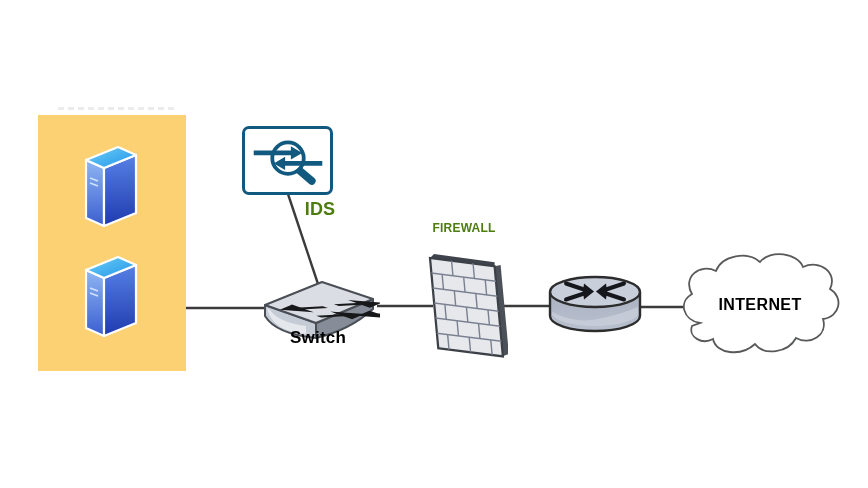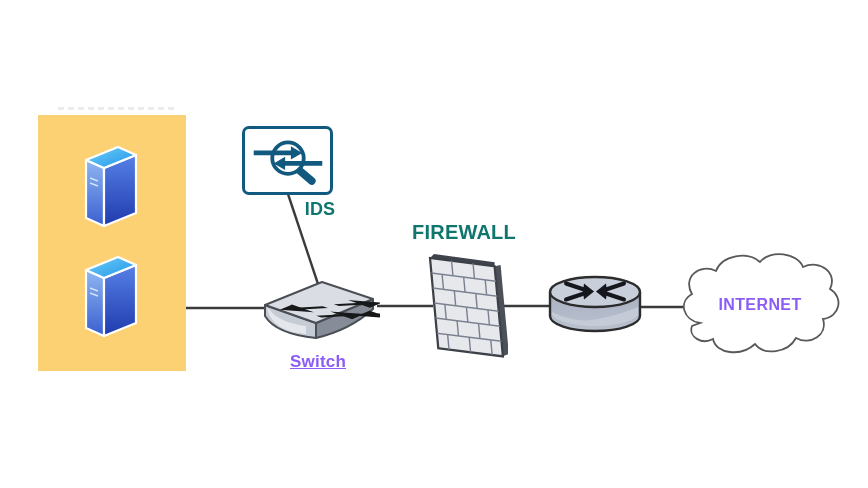--- a/index.html
+++ b/index.html
@@ -2,43 +2,43 @@
 <html><head>
 <meta charset="utf-8">
 <style>
   html,body{margin:0;padding:0;background:#ffffff;}
   #canvas{
     position:relative;width:868px;height:488px;background:#ffffff;
     overflow:hidden;font-family:"Liberation Sans",sans-serif;
   }
   .abs{position:absolute;}
   .node-label{
-    position:absolute;z-index:3;font-weight:bold;font-size:17px;color:#8b5cf6;
+    position:absolute;z-index:3;font-weight:bold;font-size:17px;color:#000000;
     text-align:center;letter-spacing:.2px;
   }
-  .alert-label{color:#0f766e;}
+  .alert-label{color:#4d7c0f;}
   #lan-zone{left:38px;top:115px;width:148px;height:256px;background:#fbd173;z-index:0;}
   #clipped-fragment{
     left:58px;top:107px;width:118px;height:3px;z-index:0;opacity:.55;
     background:repeating-linear-gradient(90deg,#dcdcdc 0 6px,transparent 6px 10px);
   }
   #edges-layer{left:0;top:0;width:868px;height:488px;z-index:1;}
   .node{z-index:2;}
   #server-1{left:81px;top:137px;width:60px;height:96px;}
   #server-2{left:81px;top:247px;width:60px;height:96px;}
   #ids-box{
     left:242px;top:126px;width:91px;height:69px;background:#ffffff;
     border:3px solid #11597e;border-radius:7px;box-sizing:border-box;
     display:flex;align-items:center;justify-content:center;z-index:2;
   }
   #ids-label{left:298px;top:199px;width:44px;font-size:18px;}
   #switch-icon{left:258px;top:274px;width:122px;height:68px;}
-  #switch-label{left:260px;top:352px;width:116px;text-decoration:underline;}
+  #switch-label{left:260px;top:328px;width:116px;}
   #firewall-icon{left:422px;top:250px;width:86px;height:112px;}
-  #firewall-label{left:412px;top:221px;width:104px;font-size:20px;}
+  #firewall-label{left:412px;top:221px;width:104px;font-size:12px;}
   #router-icon{left:546px;top:270px;width:98px;height:70px;}
   #router-label{left:548px;top:341px;width:96px;}
   #cloud{left:676px;top:249px;width:168px;height:116px;z-index:2;}
   #internet-label{left:700px;top:296px;width:120px;font-size:16px;letter-spacing:.4px;}
 </style>
 </head>
 <body>
 
 <div id="canvas">
 

